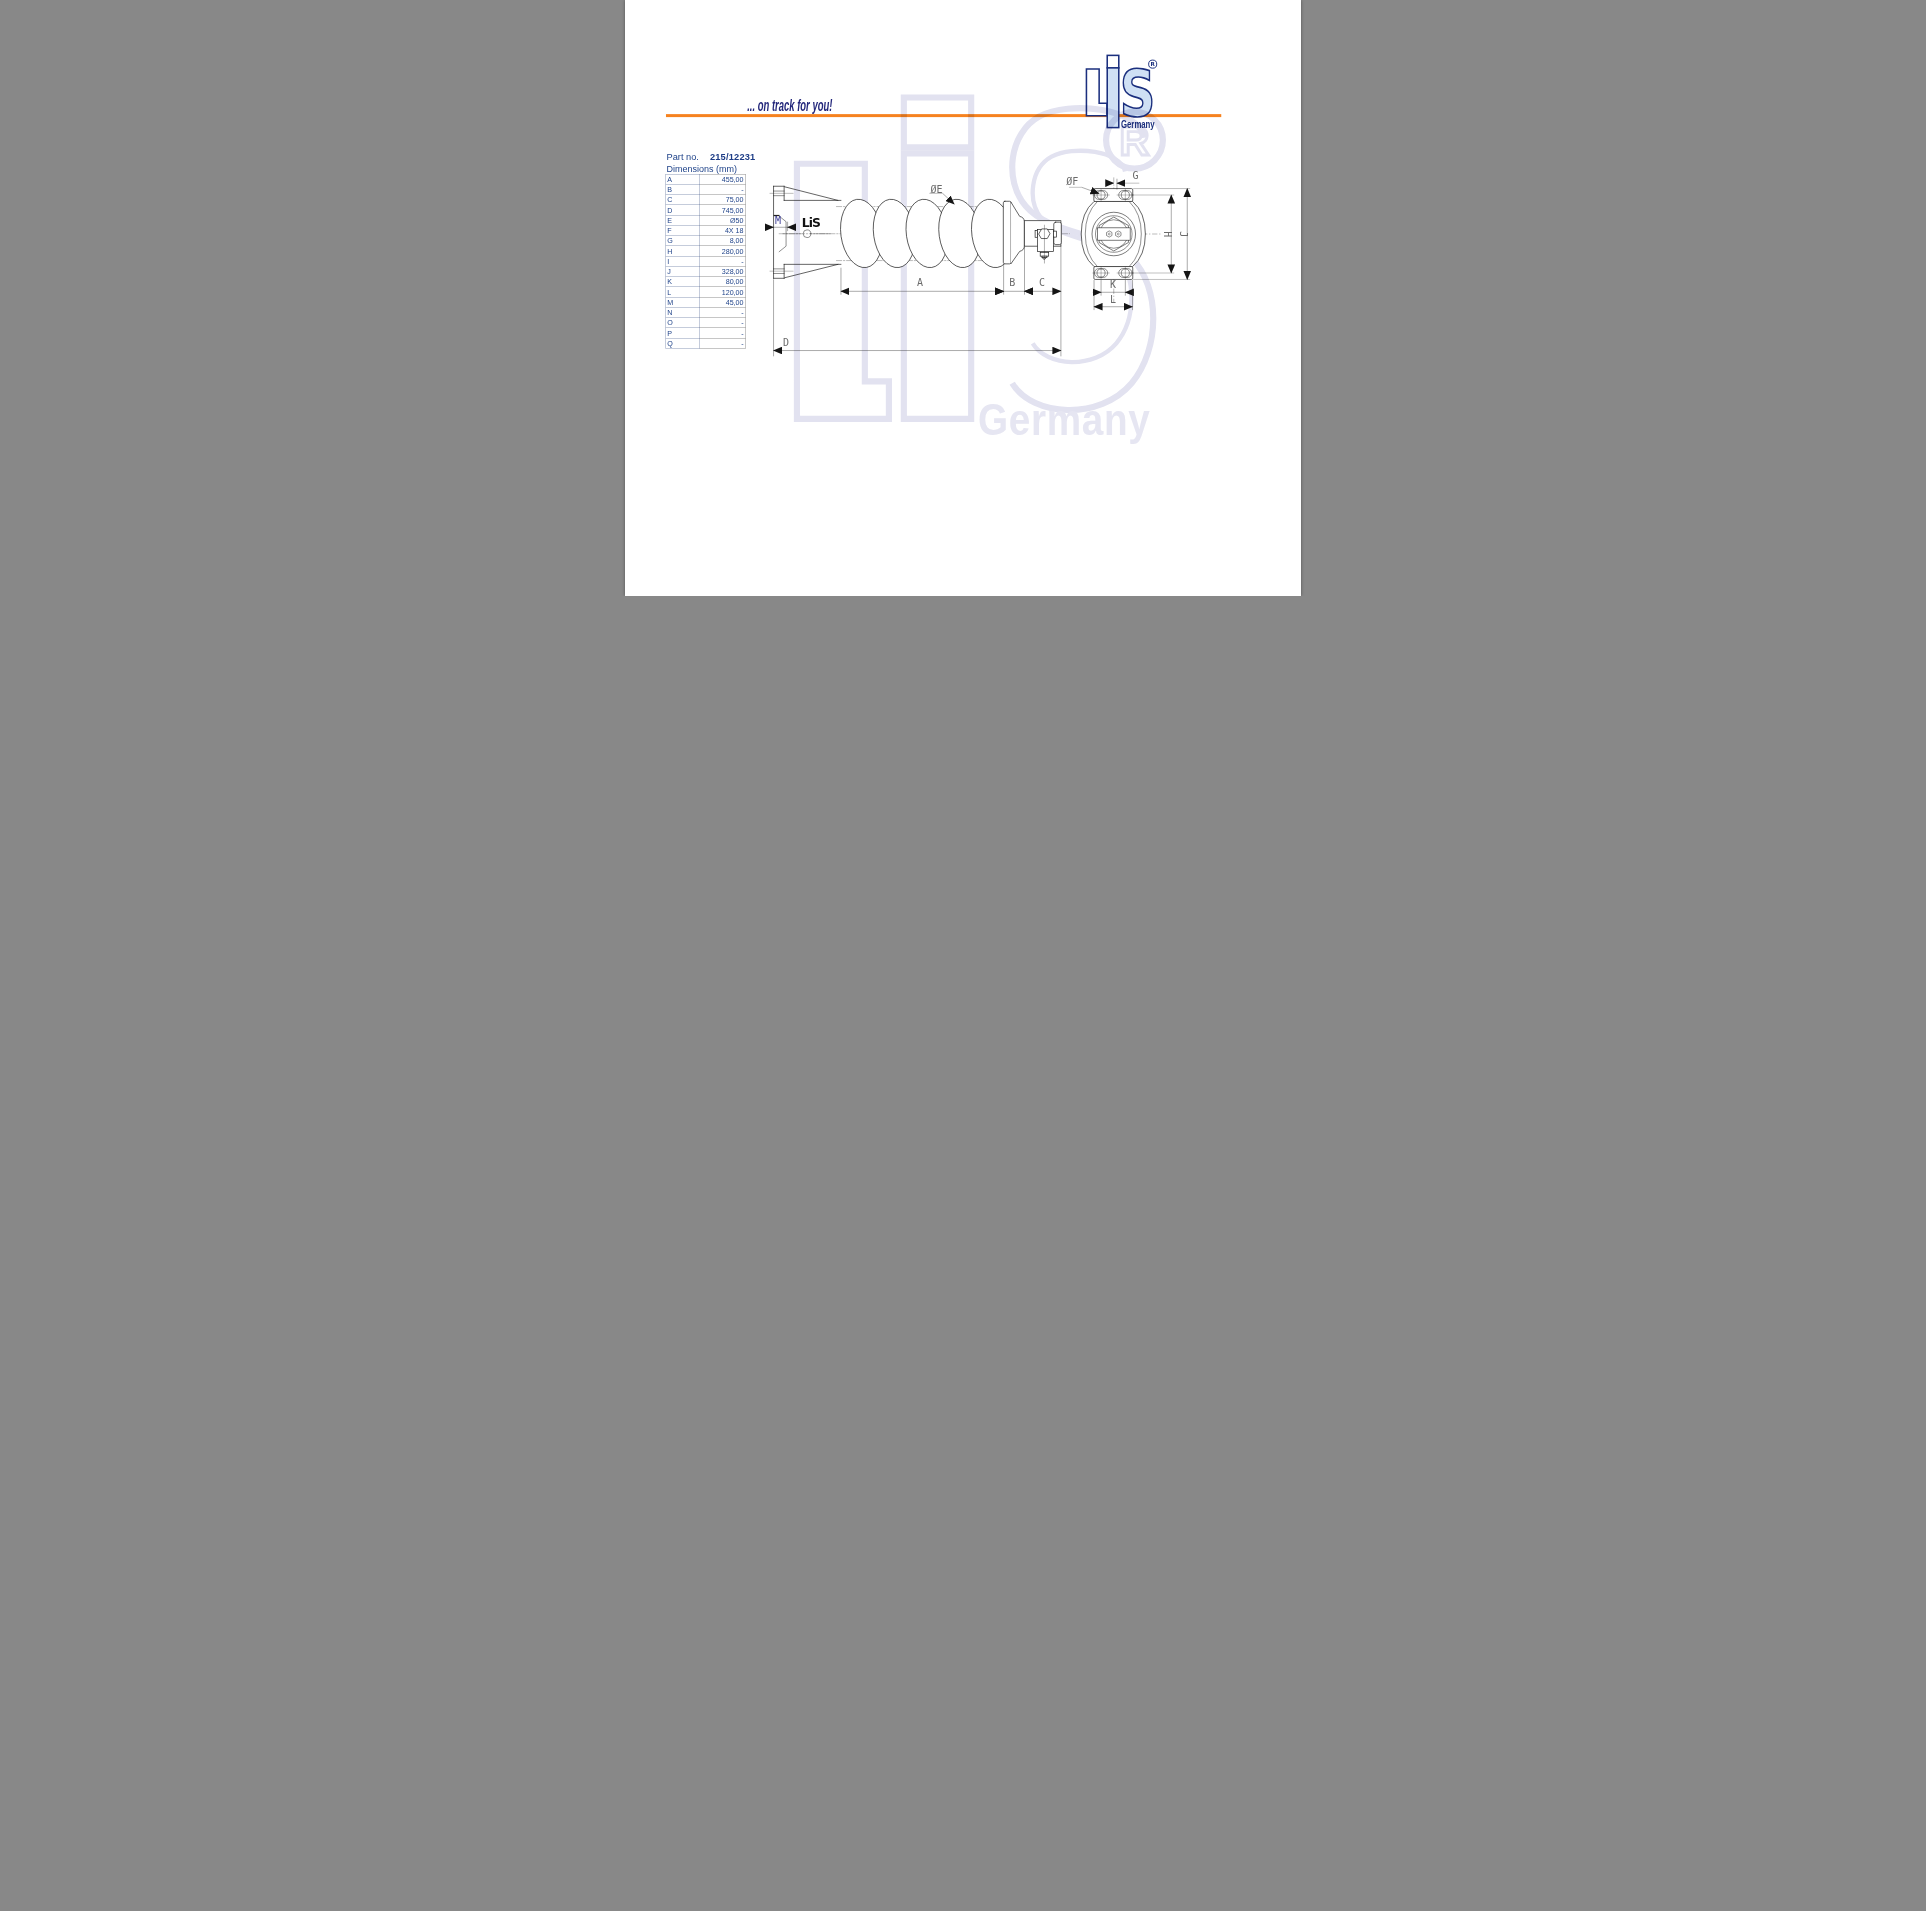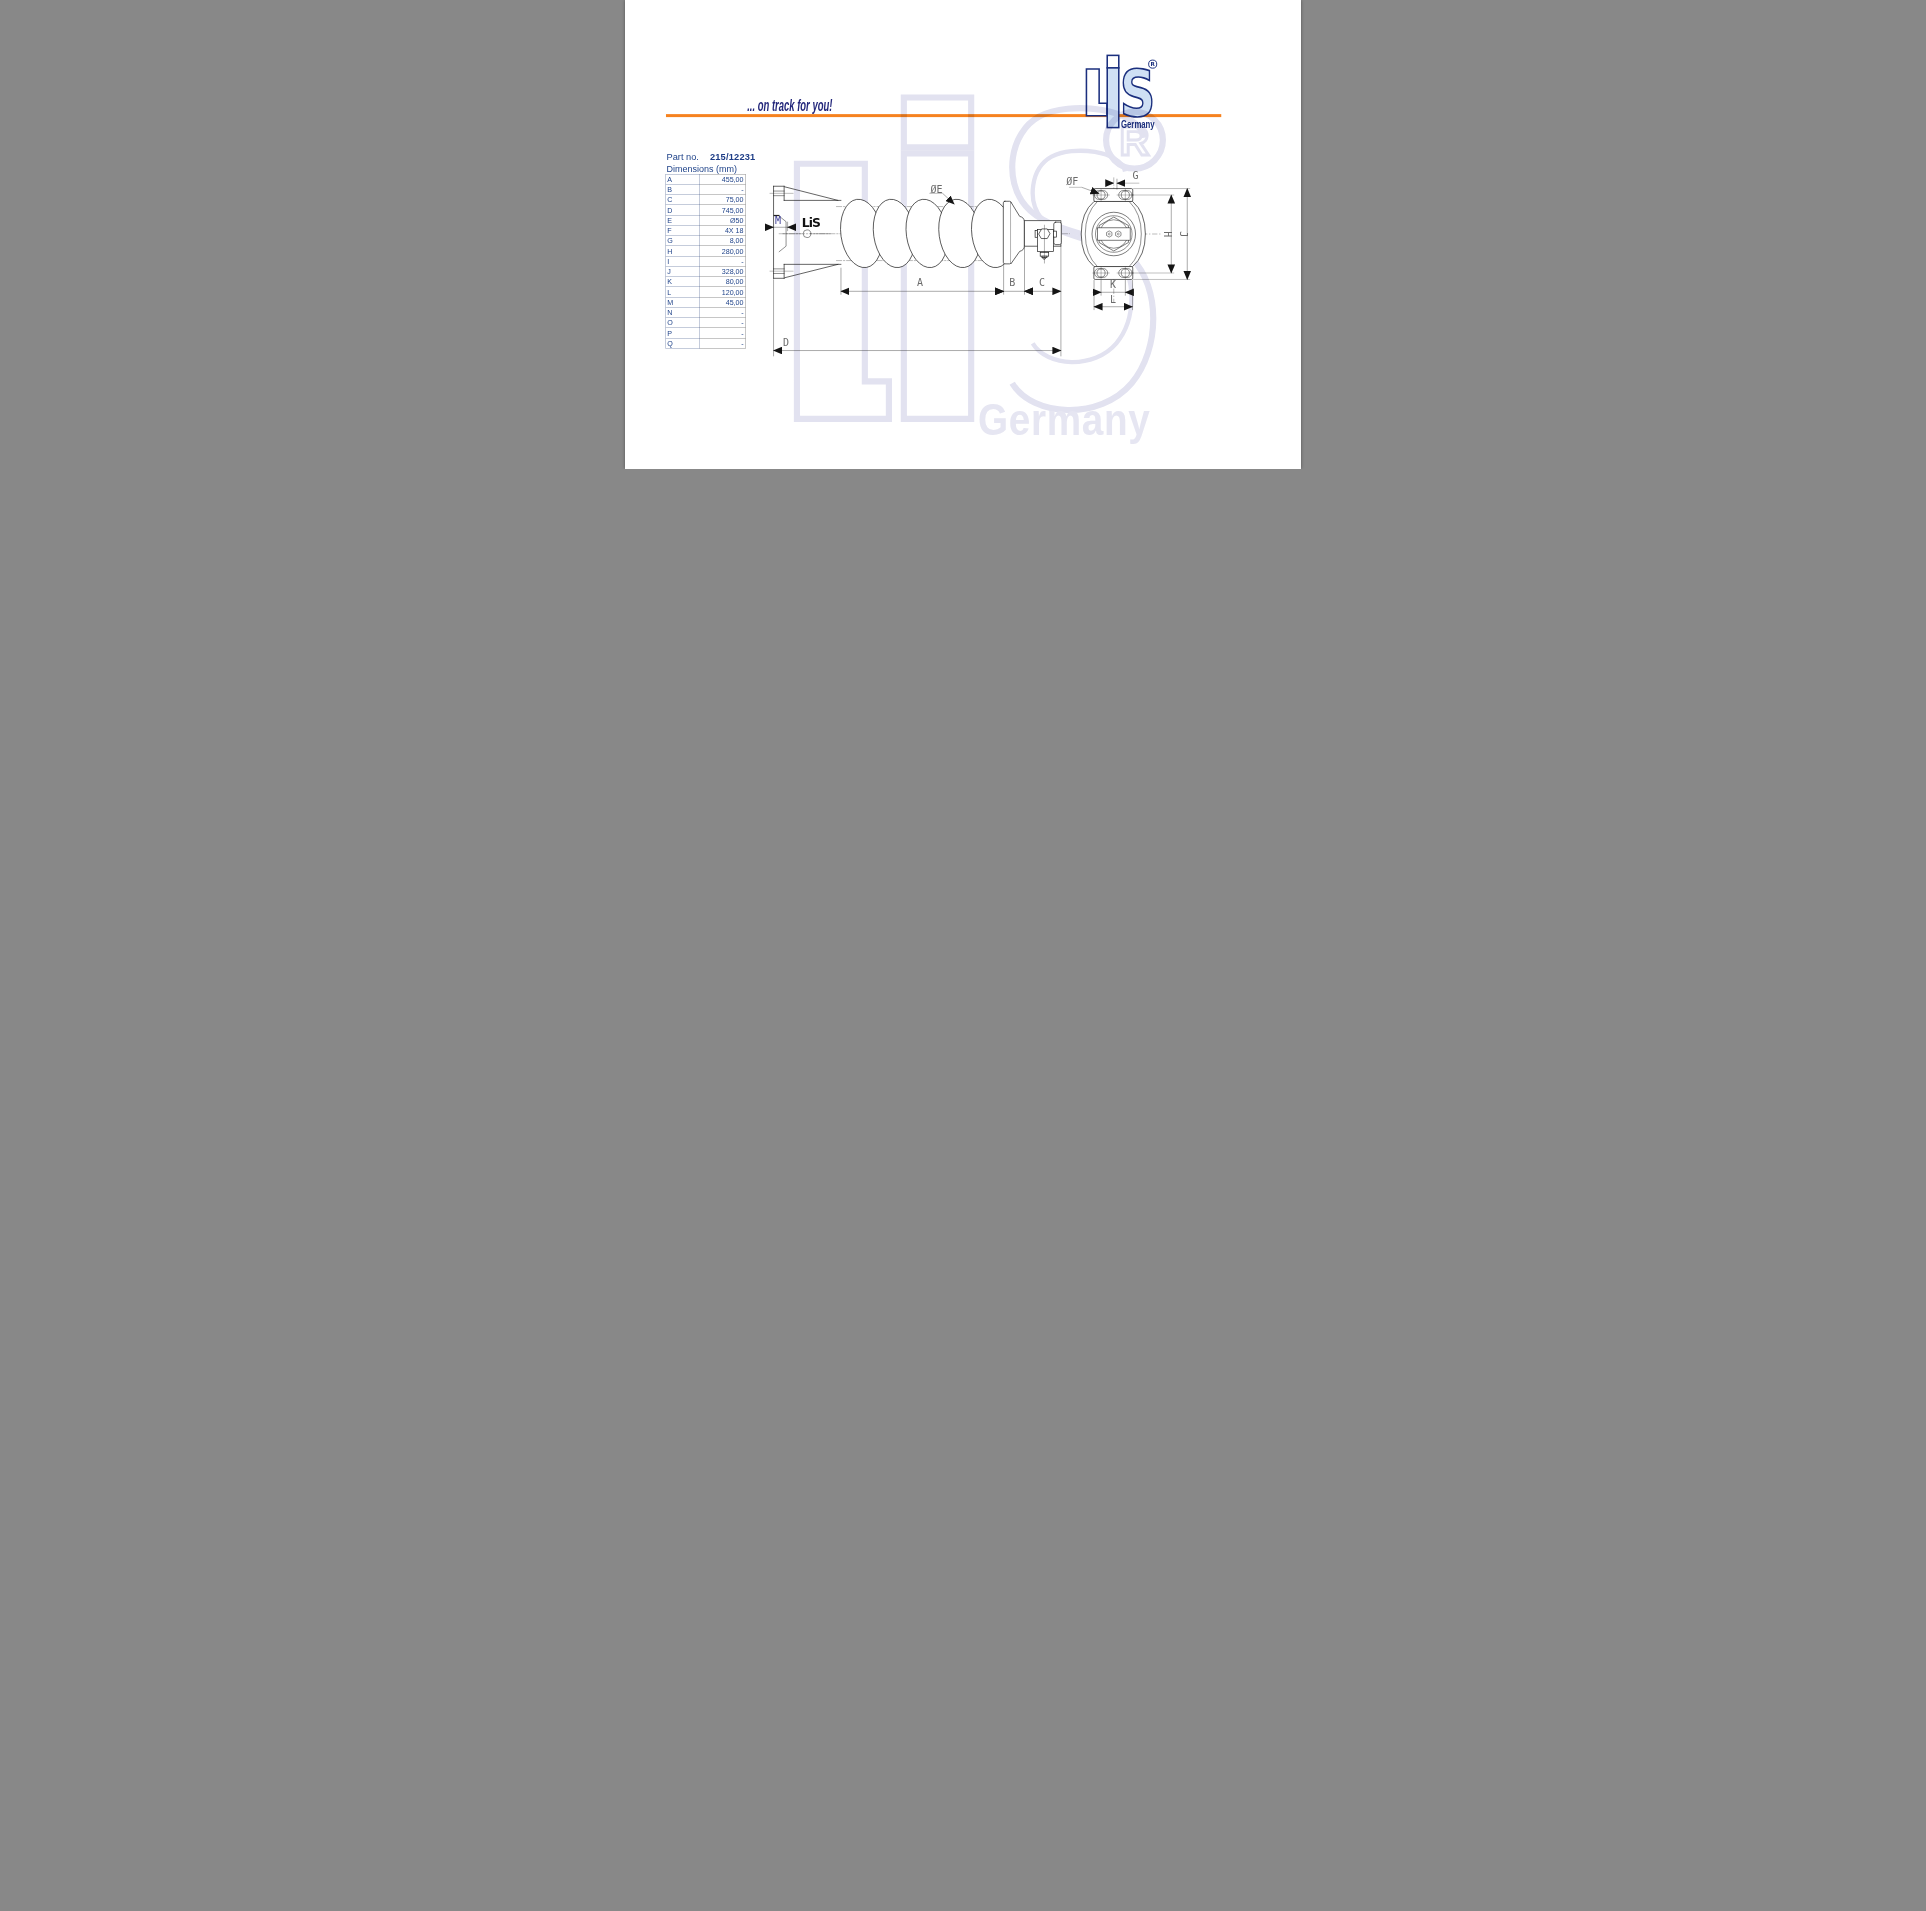--- a/index.html
+++ b/index.html
@@ -1,16 +1,16 @@
 <!DOCTYPE html>
 <html style="font-size:6.2px"><head>
 <meta charset="utf-8">
 <style>
   html,body{margin:0;padding:0;background:#888;}
-  #viewport{width:676px;height:469px;position:relative;overflow:hidden;background:#fff;margin:0 auto;box-shadow:0 0 3.1px rgba(0,0,0,.4);}
+  #viewport{width:676px;height:596px;position:relative;overflow:hidden;background:#fff;margin:0 auto;box-shadow:0 0 3.1px rgba(0,0,0,.4);}
   #stage{position:absolute;left:0;top:0;width:2703px;height:1911px;transform:scale(0.25);transform-origin:0 0;background:#fff;font-family:"Liberation Sans",sans-serif;}
   #cad{position:absolute;left:0;top:0;}
   
   .partline{position:absolute;left:166px;top:608px;font-size:37px;color:#1e4289;white-space:nowrap;}
   .partline .num{font-weight:700;color:#1d3c86;margin-left:44px;letter-spacing:0.8px;}
   .dimline{position:absolute;left:166px;top:653px;font-size:36px;color:#1e4289;white-space:nowrap;}
   .dimtable{position:absolute;left:163px;top:696px;width:319px;border-collapse:collapse;table-layout:fixed;}
   .dimtable td{height:41px;font-size:28.5px;color:#1e4289;box-sizing:border-box;padding:0;}
   .dimtable td.lbl{width:135px;border:1.9px solid #16336e;padding-left:5.4px;}
   .dimtable td.val{width:183px;border:1.9px solid #181818;text-align:right;padding-right:7px;}

